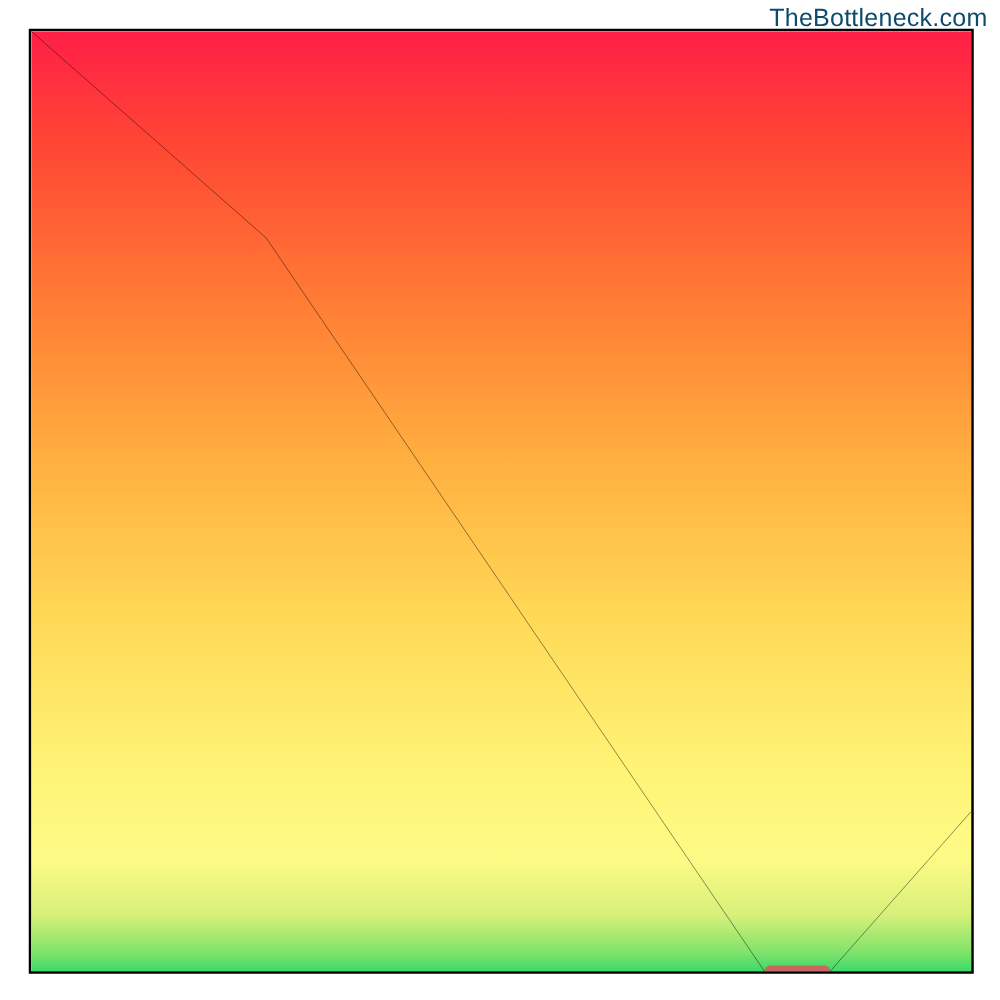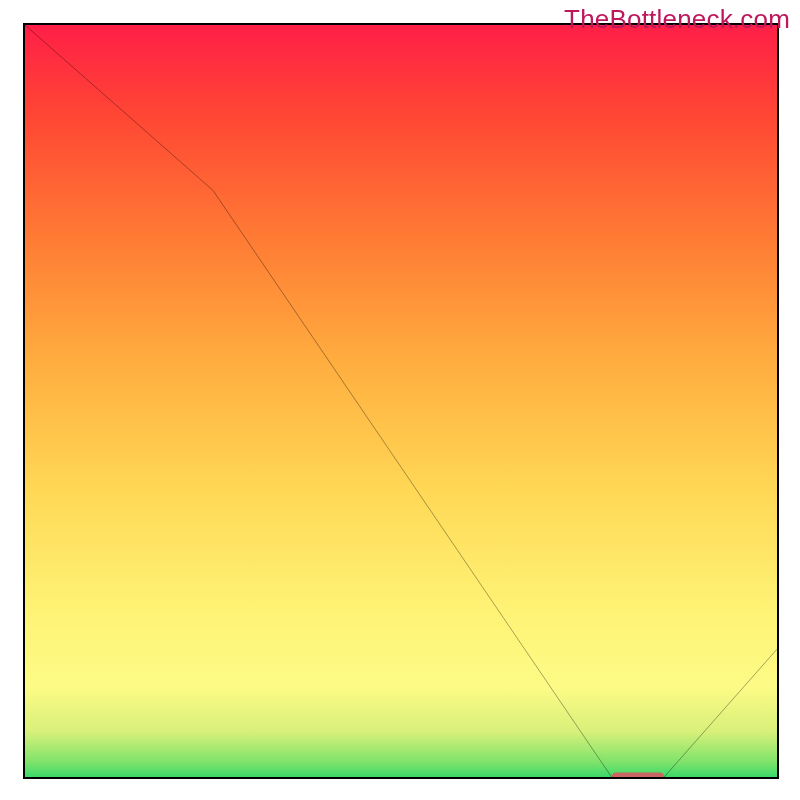--- a/index.html
+++ b/index.html
@@ -13,22 +13,22 @@
   }
   .stage {
     position: relative;
     width: 800px;
     height: 800px;
   }
   .watermark {
     position: absolute;
     top: 4px;
     right: 10px;
-    color: #be185d;
-    font-size: 26px;
+    color: #0c4a6e;
+    font-size: 20px;
     font-weight: 500;
     letter-spacing: 0.2px;
     z-index: 10;
   }
   .plot {
     position: absolute;
     left: 25px;
     top: 25px;
     width: 752px;
     height: 752px;

